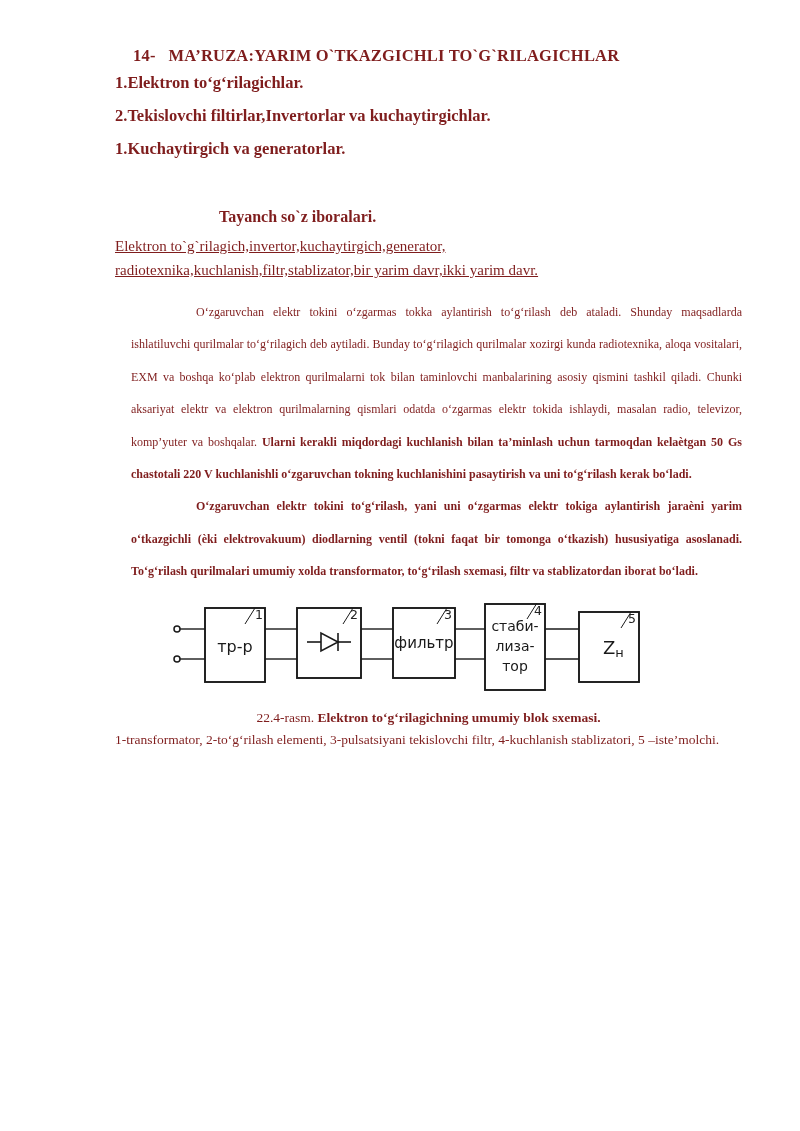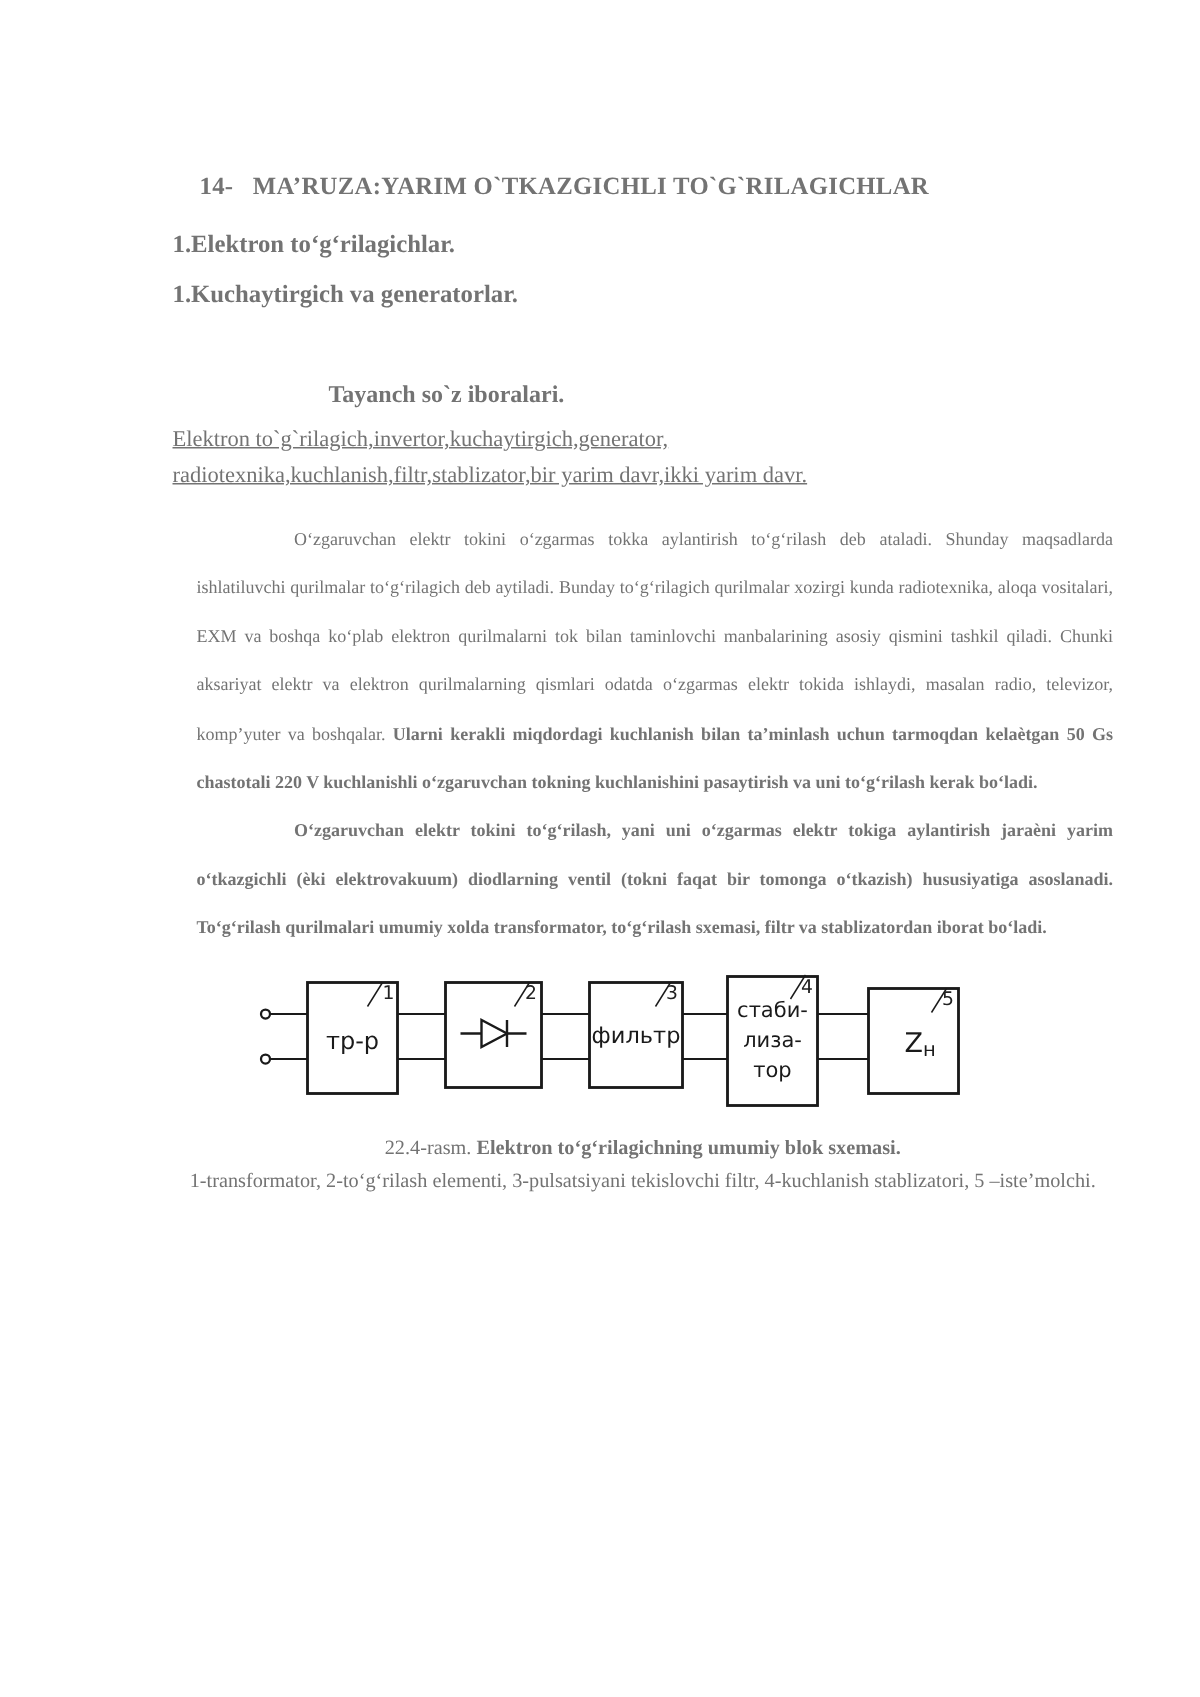--- a/index.html
+++ b/index.html
@@ -1,49 +1,50 @@
 <!DOCTYPE html>
 <html><head>
 <meta charset="utf-8">
 <style>
   html,body { margin:0; padding:0; background:#888; }
   .page {
     width:800px; height:1131px; margin:0 auto; background:#ffffff;
-    font-family:"Liberation Serif", serif; color:#737373;
-    box-sizing:border-box; padding:114px 58px 40px 115px;
+    font-family:"Liberation Serif", serif; color:#7f1d1d;
+    box-sizing:border-box; padding:46px 58px 40px 115px;
     position:relative; overflow:hidden;
   }
   .title { font-size:16.5px; font-weight:700; margin:0 0 0 18px; white-space:pre-wrap; letter-spacing:.2px; }
   .reja  { margin-top:35px; text-align:center; font-weight:700; font-size:16.5px; }
-  .plan  { margin-top:12px; }
+  .plan  { }
   .plan-item { font-weight:700; font-size:16.5px; line-height:33px; }
   .kw-heading { font-weight:700; font-size:16px; line-height:31px; padding-left:104px;margin-top:36px; }
   .kw-text { font-size:15px; line-height:24px; white-space:pre-line; margin-top:2px;text-decoration:underline; }
   .body-para { font-size:12px; line-height:32.4px; text-align:justify; margin:0 0 0 16px; text-indent:65px; }
   .p1 { margin-top:14px; }
   .p2 { font-weight:700;font-family:Liberation Serif, serif; }
   .bold { font-weight:700; }
   .figure { margin-top:14px; margin-left:52px; }
   .figure svg { display:block; }
   .diag-label { font-family:"DejaVu Sans", sans-serif; font-size:16px; fill:#1a1a1a; }
   .diag-label-sm { font-family:"DejaVu Sans", sans-serif; font-size:14px; fill:#1a1a1a; }
   .diag-num { font-family:"DejaVu Sans", sans-serif; font-size:12.5px; fill:#222; }
   .caption { text-align:center; font-size:13.5px; margin-top:12px; }
-  .legend  { text-align:center; font-size:13.5px; line-height:21px; margin-top:3px; }
+  .legend  { font-size:13.5px; line-height:21px; margin-top:3px; }
 </style>
 </head>
 <body>
 
 <div class="page">
 
   <h1 class="title">14-   MA’RUZA:YARIM O`TKAZGICHLI TO`G`RILAGICHLAR</h1>
 
 
   <div class="plan">
     <div class="plan-item">1.Elektron to‘g‘rilagichlar.</div>
+    <div class="plan-item">2.Tekislovchi filtirlar,Invertorlar va kuchaytirgichlar.</div>
     <div class="plan-item">1.Kuchaytirgich va generatorlar.</div>
   </div>
 
   <div class="kw-heading">Tayanch so`z iboralari.</div>
   <div class="kw-text">Elektron to`g`rilagich,invertor,kuchaytirgich,generator,
 radiotexnika,kuchlanish,filtr,stablizator,bir yarim davr,ikki yarim davr.</div>
 
   <p class="body-para p1"><span>O‘zgaruvchan elektr tokini o‘zgarmas tokka aylantirish to‘g‘rilash deb ataladi. Shunday maqsadlarda ishlatiluvchi qurilmalar to‘g‘rilagich deb aytiladi. Bunday to‘g‘rilagich qurilmalar xozirgi kunda radiotexnika, aloqa vositalari, EXM va boshqa ko‘plab elektron qurilmalarni tok bilan taminlovchi manbalarining asosiy qismini tashkil qiladi. Chunki aksariyat elektr va elektron qurilmalarning qismlari odatda o‘zgarmas elektr tokida ishlaydi, masalan radio, televizor, komp’yuter va boshqalar. </span><span class="bold">Ularni kerakli miqdordagi kuchlanish bilan ta’minlash uchun tarmoqdan kelaètgan 50 Gs chastotali 220 V kuchlanishli o‘zgaruvchan tokning kuchlanishini pasaytirish va uni to‘g‘rilash kerak bo‘ladi.</span></p>
 
   <p class="body-para p2">O‘zgaruvchan elektr tokini to‘g‘rilash, yani uni o‘zgarmas elektr tokiga aylantirish jaraèni yarim o‘tkazgichli (èki elektrovakuum) diodlarning ventil (tokni faqat bir tomonga o‘tkazish) hususiyatiga asoslanadi. To‘g‘rilash qurilmalari umumiy xolda transformator, to‘g‘rilash sxemasi, filtr va stablizatordan iborat bo‘ladi.</p>

